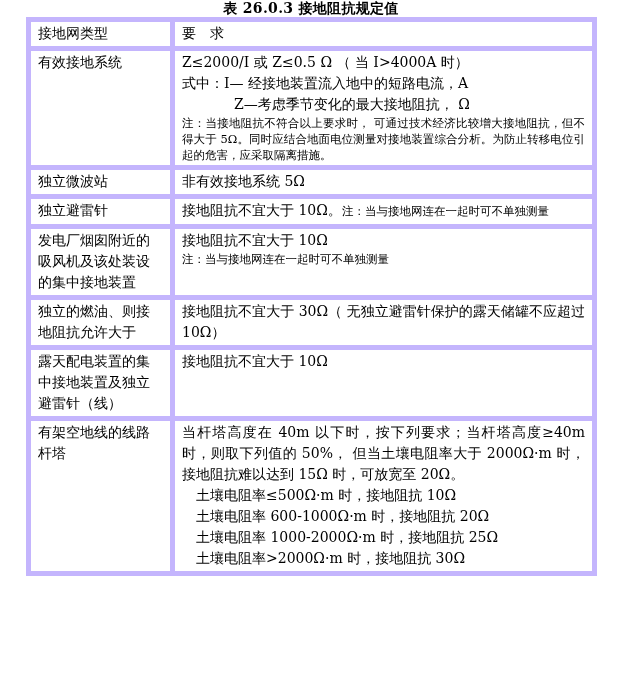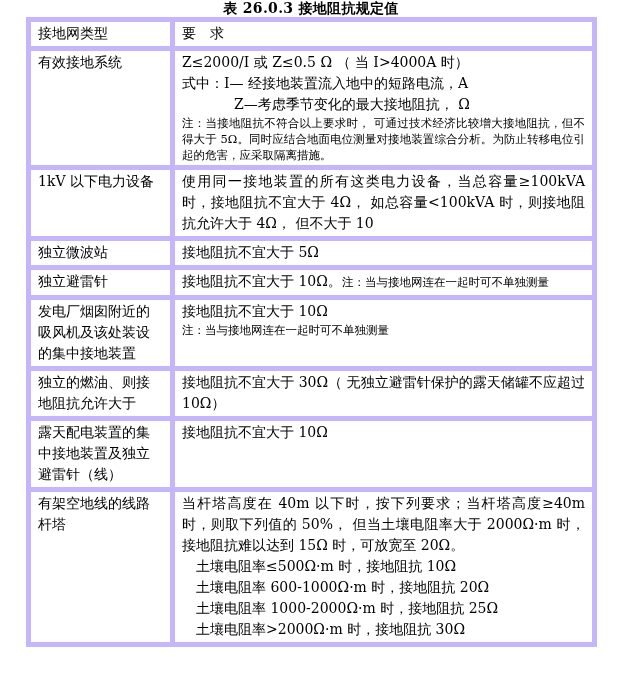--- a/index.html
+++ b/index.html
@@ -80,29 +80,23 @@
         <tr>
           <td class="type-cell">有效接地系统</td>
           <td class="req-cell">
             <div class="line"><span>Z≤2000/I 或 Z≤0.5 Ω （ 当 I&gt;4000A 时）</span></div>
             <div class="line"><span>式中：I— 经接地装置流入地中的短路电流，A</span></div>
             <div class="line indent"><span>Z—考虑季节变化的最大接地阻抗， Ω</span></div>
             <div class="line note"><span>注：当接地阻抗不符合以上要求时， 可通过技术经济比较增大接地阻抗，但不得大于 5Ω。同时应结合地面电位测量对接地装置综合分析。为防止转移电位引起的危害，应采取隔离措施。</span></div>
           </td>
         </tr>
         <tr>
-          <td class="type-cell">1kV 以下电力设备</td>
-          <td class="req-cell">
-            <div class="line"><span>使用同一接地装置的所有这类电力设备，当总容量≥100kVA 时，接地阻抗不宜大于 4Ω， 如总容量&lt;100kVA 时，则接地阻抗允许大于 4Ω， 但不大于 10</span></div>
-          </td>
-        </tr>
-        <tr>
           <td class="type-cell">独立微波站</td>
           <td class="req-cell">
-            <div class="line"><span>接地阻抗不宜大于 5Ω</span></div>
+            <div class="line"><span>非有效接地系统 5Ω</span></div>
           </td>
         </tr>
         <tr>
           <td class="type-cell">独立避雷针</td>
           <td class="req-cell">
             <div class="line"><span>接地阻抗不宜大于 10Ω。</span><span class="inline-note">注：当与接地网连在一起时可不单独测量</span></div>
           </td>
         </tr>
         <tr>
           <td class="type-cell">发电厂烟囱附近的吸风机及该处装设的集中接地装置</td>

